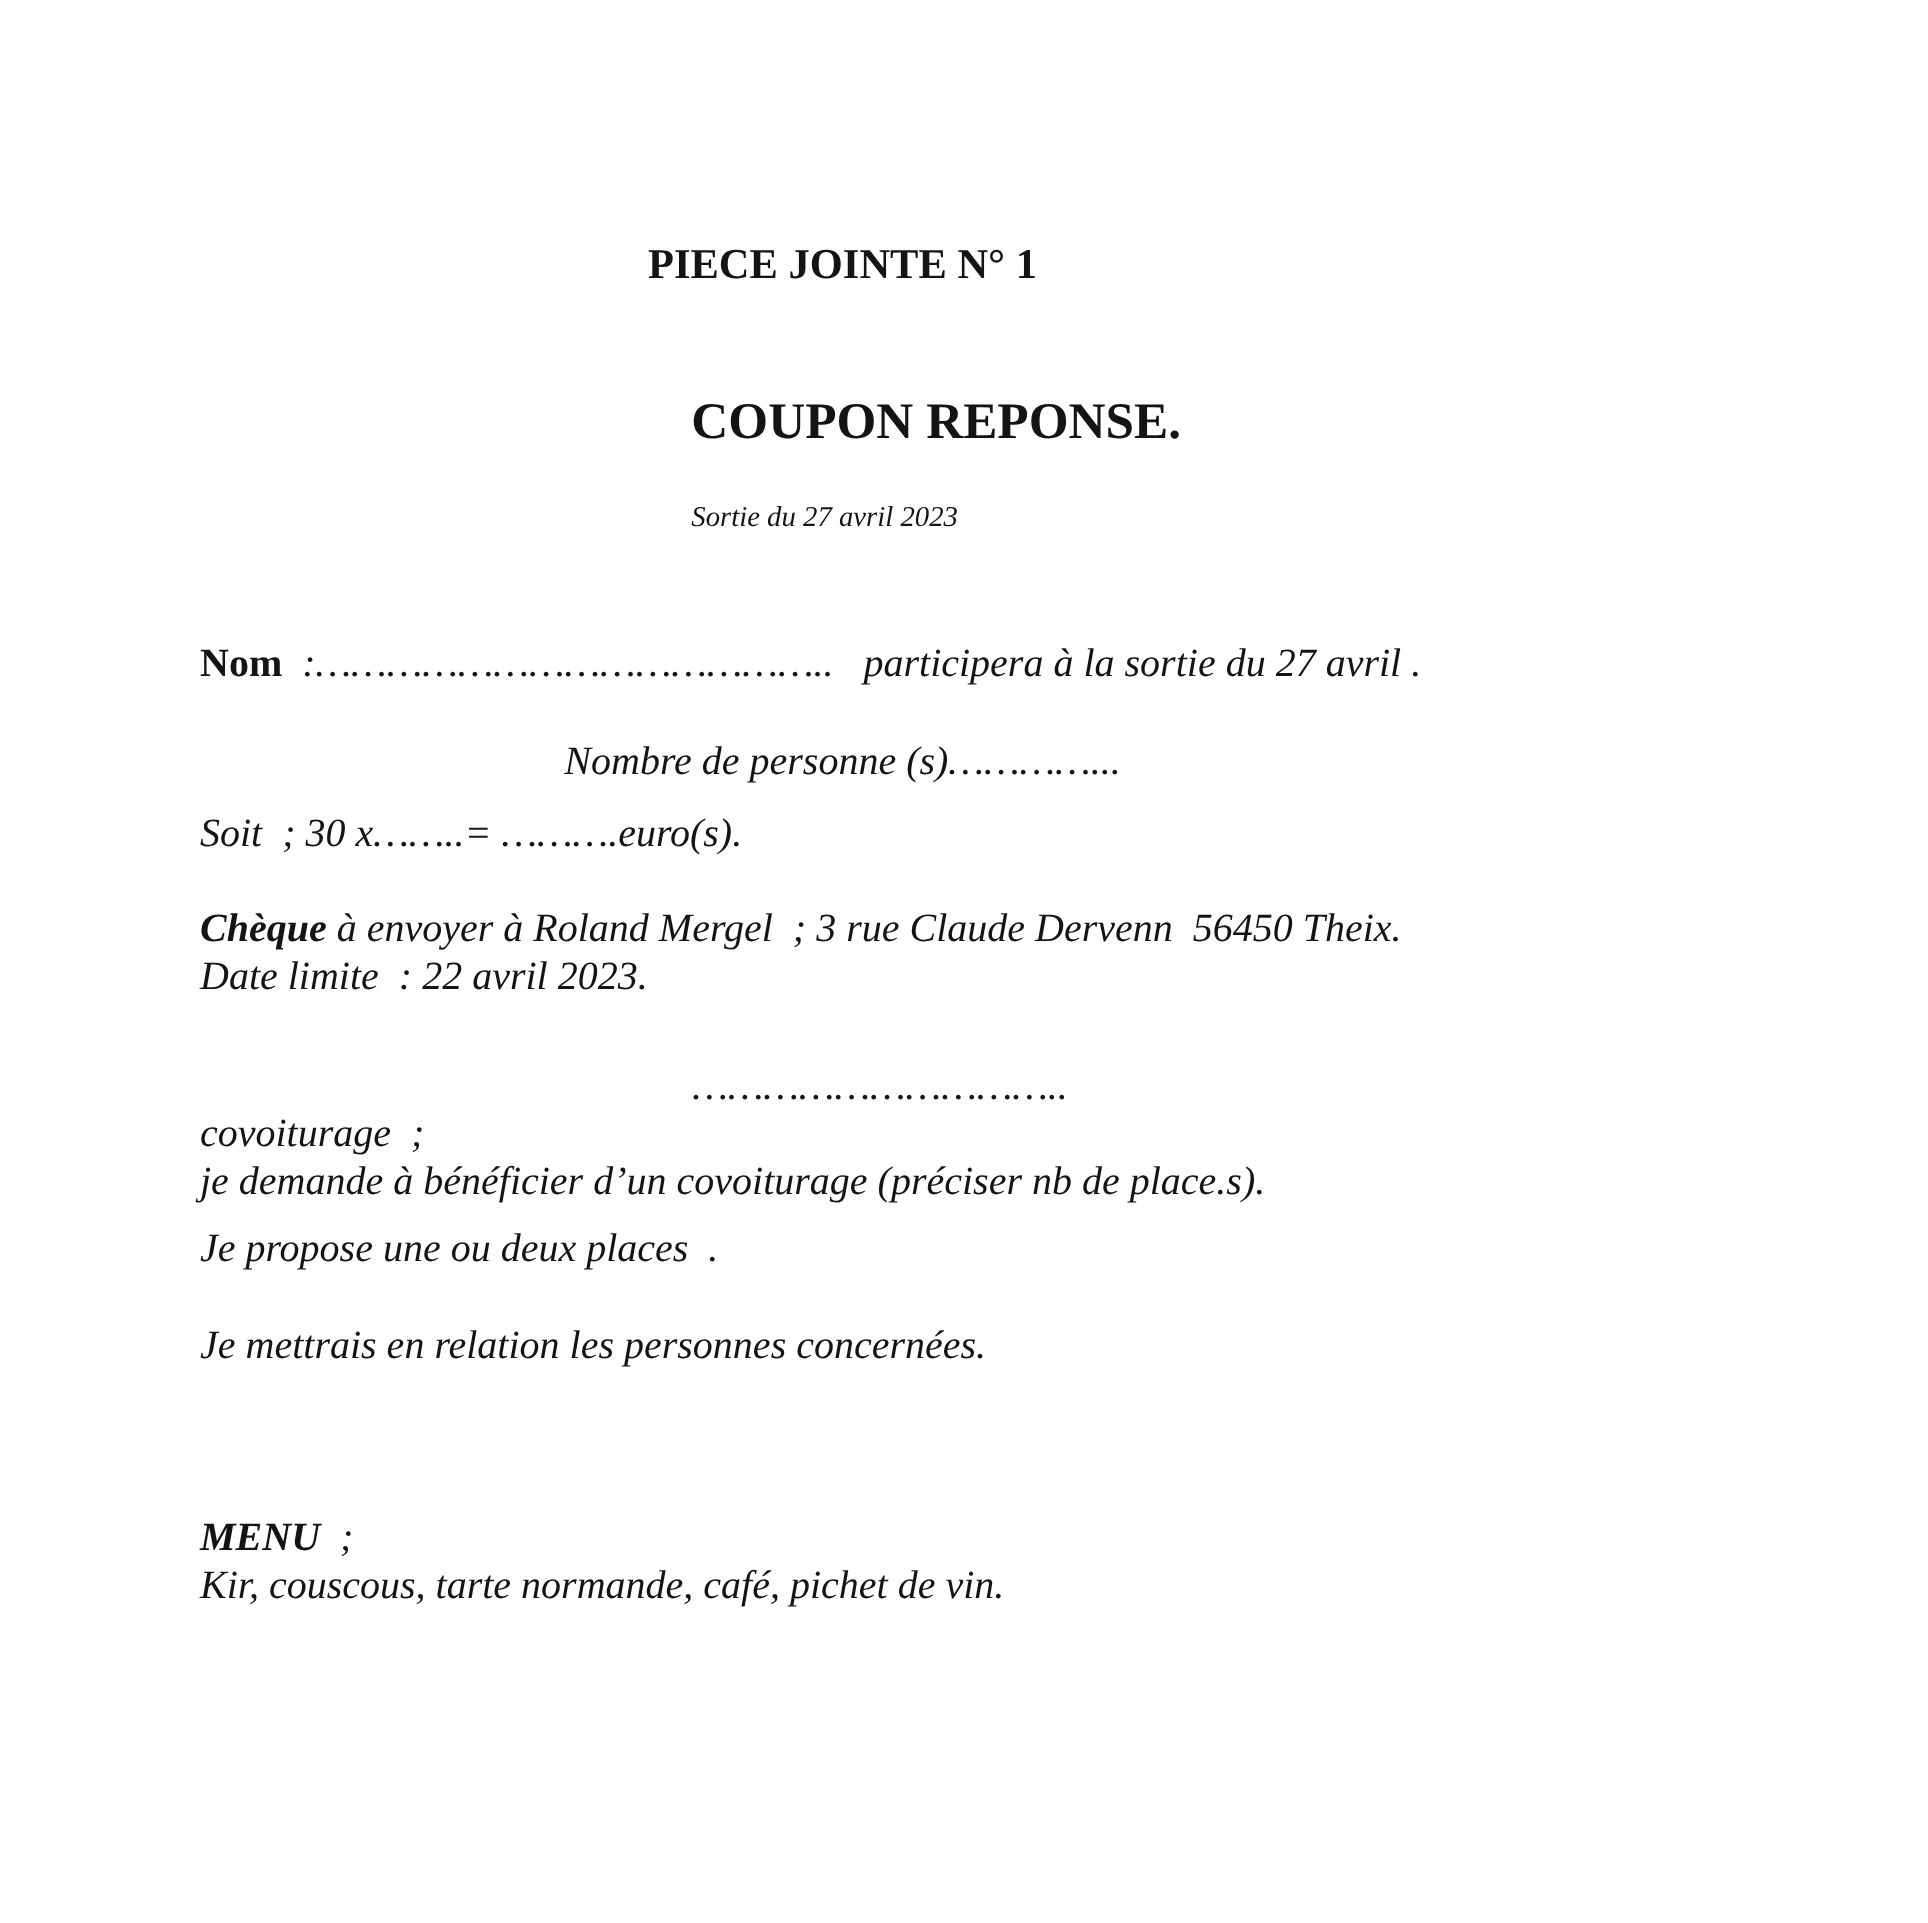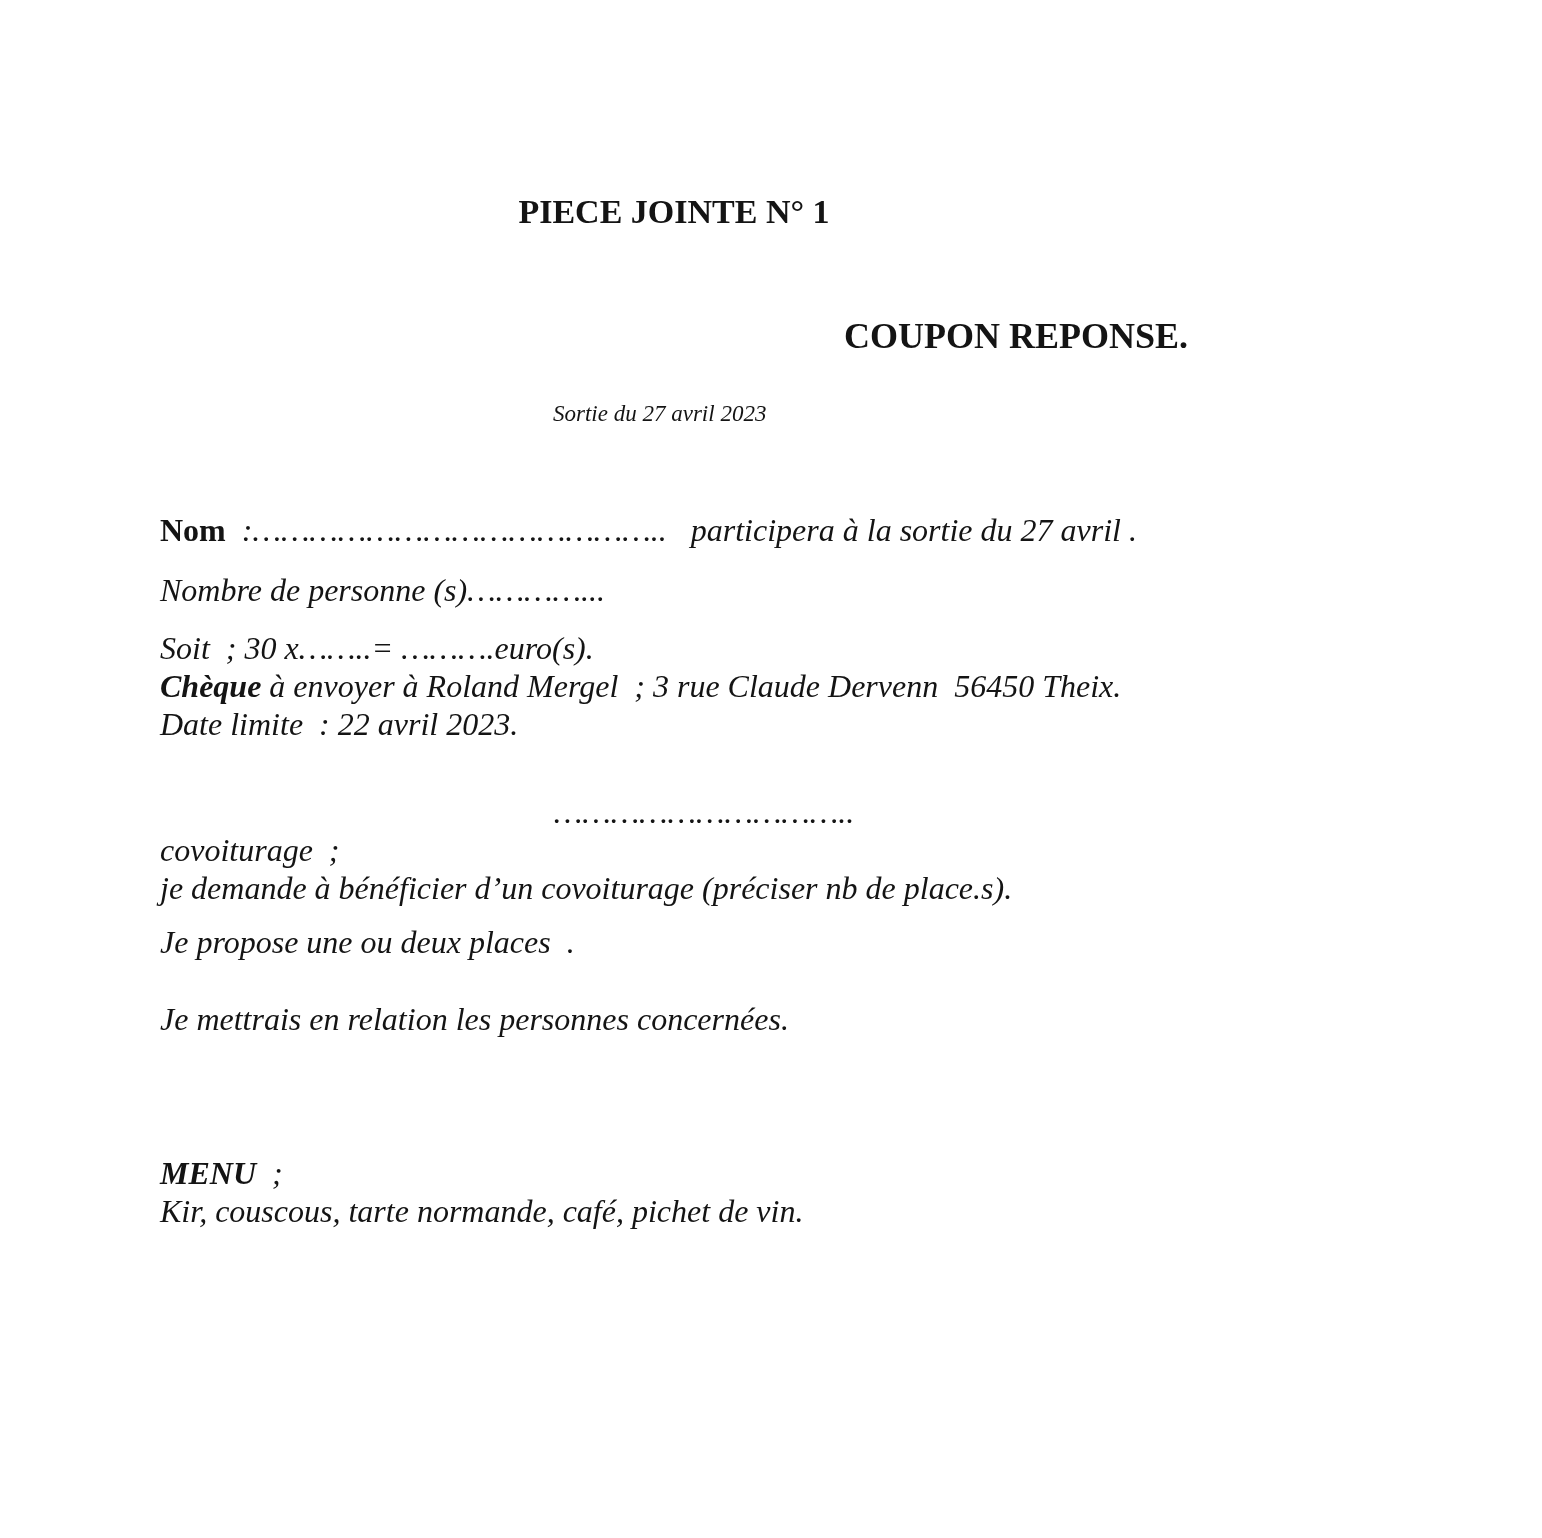--- a/index.html
+++ b/index.html
@@ -23,26 +23,25 @@
     margin: 0;
     white-space: pre-wrap;
   }
   .title {
     font-size: 34px;
     font-weight: bold;
     line-height: 40px;
     text-align: center;
   }
   .coupon {
-    font-size: 36px;
+    font-size: 41px;
     font-weight: bold;
     line-height: 40px;
     margin-top: 84px;
     margin-left: 393px;
-    text-align: right;
   }
   .sortie {
     font-size: 23px;
     font-style: italic;
     line-height: 40px;
     margin-top: 38px;
     margin-left: 393px;
   }
   .line {
     font-size: 32px;
@@ -51,24 +50,24 @@
   }
   .bold-upright {
     font-weight: bold;
     font-style: normal;
   }
   .bold-italic {
     font-weight: bold;
     font-style: italic;
   }
   .mt-nom          { margin-top: 77px; }
-  .mt-nombre       { margin-top: 22px; }
+  .mt-nombre       { margin-top: 40px; text-align: center; }
   .mt-participation{ margin-top: 37px; }
   .mt-soit         { margin-top: 20px; }
-  .mt-cheque       { }
+  .mt-cheque       { margin-top: 38px; }
   .mt-libelle      { margin-top: 38px; }
   .mt-dots         { margin-top: 50px; }
   .mt-propose      { margin-top: 16px; }
   .mt-mettrais     { margin-top: 39px; }
   .mt-menu         { margin-top: 116px; }
   .dots-center {
     text-align: center;
     transform: translateX(30px);
   }
 </style>

